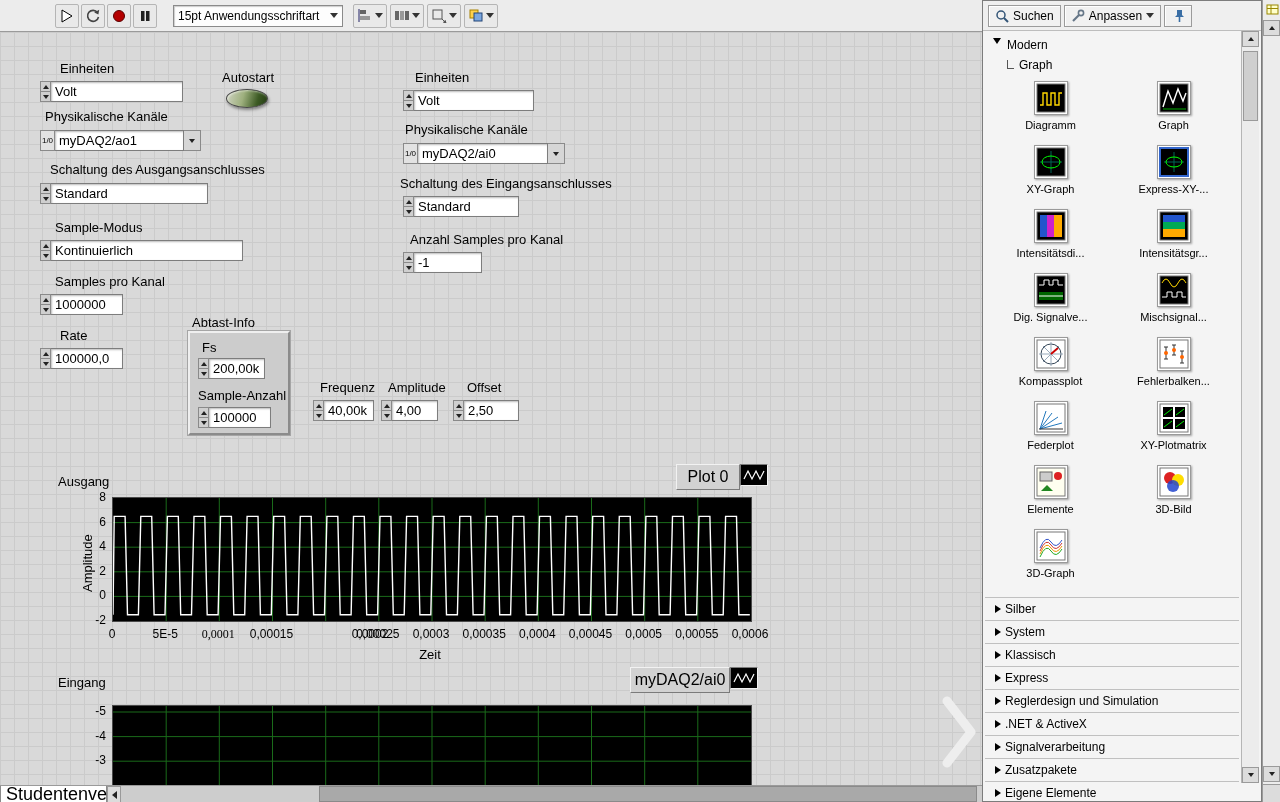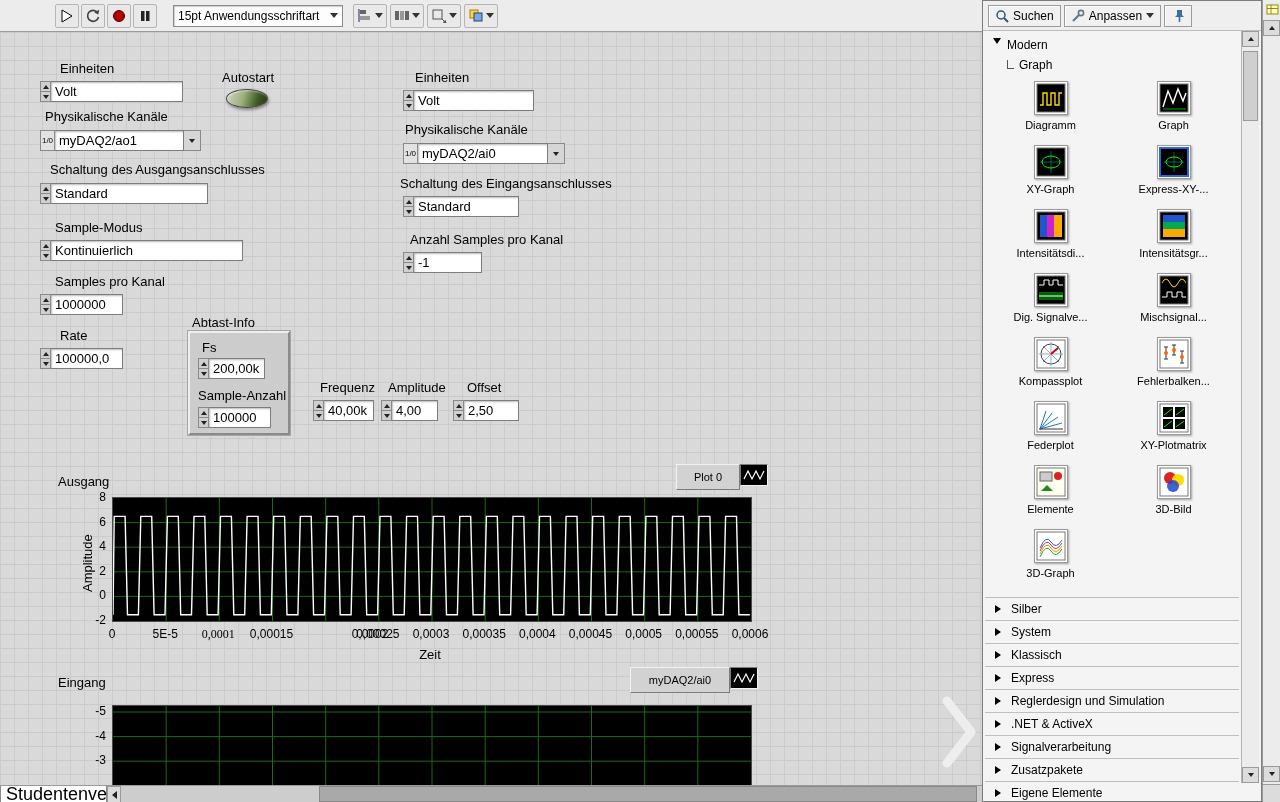--- a/index.html
+++ b/index.html
@@ -31,40 +31,40 @@
 .fbox{background:#fff;border:1px solid #7d7d7d;border-left:none;box-shadow:inset 1px 1px 2px #bbb;font-size:13px;display:flex;align-items:center;padding:0 4px;white-space:nowrap;overflow:hidden}
 .iobadge{width:15px;background:#e2e2e2;border:1px solid #8a8a8a;font-size:8px;display:flex;align-items:center;justify-content:center}
 .dropbtn{width:17px;background:#d6d6d6;border:1px solid #8a8a8a;border-left:none;display:flex;align-items:center;justify-content:center}
 .autostart{position:absolute;width:42px;height:19px;border-radius:50%;border:1px solid #4a4a4a;background:linear-gradient(105deg,#cfd3c2 0%,#9eb07e 40%,#3c5a24 75%,#223a12 100%);box-shadow:1px 2px 3px rgba(0,0,0,.4),inset 1px 1px 2px rgba(255,255,255,.5)}
 .cluster{position:absolute;background:#cccccc;border:2px solid;border-color:#efefef #8b8b8b #8b8b8b #efefef;box-shadow:0 0 0 1px #a5a5a5}
 
 
 .plot{position:absolute;background:#000;border:1px solid #4a4a4a}
 .plot svg{display:block}
 .legend{position:absolute;display:flex;height:22px}
-.legend-label{background:#d2d2d2;border:1px solid;border-color:#f2f2f2 #7b7b7b #7b7b7b #f2f2f2;font-size:11px;display:flex;align-items:center;justify-content:center;padding:12px 6px}
+.legend-label{background:#d2d2d2;border:1px solid;border-color:#f2f2f2 #7b7b7b #7b7b7b #f2f2f2;font-size:16px;display:flex;align-items:center;justify-content:center;padding:12px 6px}
 .legend-sample{width:28px;background:#000;border:1px solid;border-color:#7b7b7b #f2f2f2 #f2f2f2 #7b7b7b;display:flex;align-items:center;justify-content:center}
 .ytick{position:absolute;right:0;font-size:12px;white-space:nowrap}
 .xtick{position:absolute;top:0;transform:translateX(-50%);font-size:12px;white-space:nowrap}
 .ylab{position:absolute;font-size:13px;transform:rotate(-90deg);transform-origin:0 0;white-space:nowrap}
 
 
 .palette{position:absolute;left:982px;top:0;width:280px;height:802px;background:#f4f4f4;border:1px solid #7c7c7c;overflow:hidden}
 .pal-header{position:absolute;left:0;top:0;width:100%;height:30px;border-bottom:1px solid #bdbdbd;display:flex;align-items:center;padding:0 5px;gap:3px;background:#efefef}
 .pal-btn{height:22px;background:#f1f1f1;border:1px solid #9b9b9b;box-shadow:inset 1px 1px 0 #fff;font-size:12px;display:flex;align-items:center;gap:4px;padding:0 6px}
 .tree-root{position:absolute;left:10px;top:37px;font-size:12px;display:flex;gap:6px}
 .tree-child{position:absolute;left:24px;top:57px;font-size:12px;display:flex;align-items:end;gap:5px}
 .lbranch{width:7px;height:9px;border-left:1px solid #555;border-bottom:1px solid #555;margin-bottom:3px}
 .tri-exp{width:0;height:0;border-left:4px solid transparent;border-right:4px solid transparent;border-top:6px solid #000}
 .pal-grid{position:absolute;left:6px;top:80px;width:246px;display:grid;grid-template-columns:1fr 1fr;grid-auto-rows:64px;justify-items:center}
 .pal-cell{display:flex;flex-direction:column;align-items:center;width:100%}
 .pal-icon{width:34px;height:34px;background:#fff;border:1px solid #9a9a9a;box-shadow:1px 1px 2px rgba(0,0,0,.35);display:flex;align-items:center;justify-content:center}
 .pal-label{font-size:11px;margin-top:4px;text-align:center;white-space:nowrap}
 .pal-cats{position:absolute;left:2px;top:596px;width:254px}
-.pal-cat{height:23px;border-top:1px solid #c0c0c0;display:flex;align-items:center;padding-left:10px;gap:10px;font-size:12px;background:#f4f4f4}
+.pal-cat{height:23px;border-top:1px solid #c0c0c0;display:flex;align-items:center;padding-left:10px;gap:4px;font-size:12px;background:#f4f4f4}
 .cat-arrow{width:0;height:0;border-left:6px solid #000;border-top:4px solid transparent;border-bottom:4px solid transparent}
 .pal-scroll{position:absolute;left:258px;top:30px;width:18px;height:752px;background:#ececec;border-left:1px solid #b5b5b5}
 .sb-btn{position:absolute;left:0;width:17px;height:16px;background:#dcdcdc;border:1px solid #9a9a9a;display:flex;align-items:center;justify-content:center}
 .sb-thumb{position:absolute;left:1px;top:20px;width:15px;height:70px;background:#cfcfcf;border:1px solid #9a9a9a}
 
 
 .win-vscroll{position:absolute;left:1262px;top:0;width:18px;height:802px;background:#ececec;border-left:1px solid #9a9a9a}
 .bottombar{position:absolute;left:0;top:785px;width:982px;height:17px;background:#d0d0d0;border-top:1px solid #9a9a9a;display:flex}
 .sv-tab{width:107px;height:17px;background:#fff;border:1px solid #8a8a8a;border-top:none;font-size:18px;display:flex;align-items:center;padding-left:5px;white-space:nowrap}
 .hs-btn{width:14px;height:17px;background:#dcdcdc;border:1px solid #9a9a9a;display:flex;align-items:center;justify-content:center}

